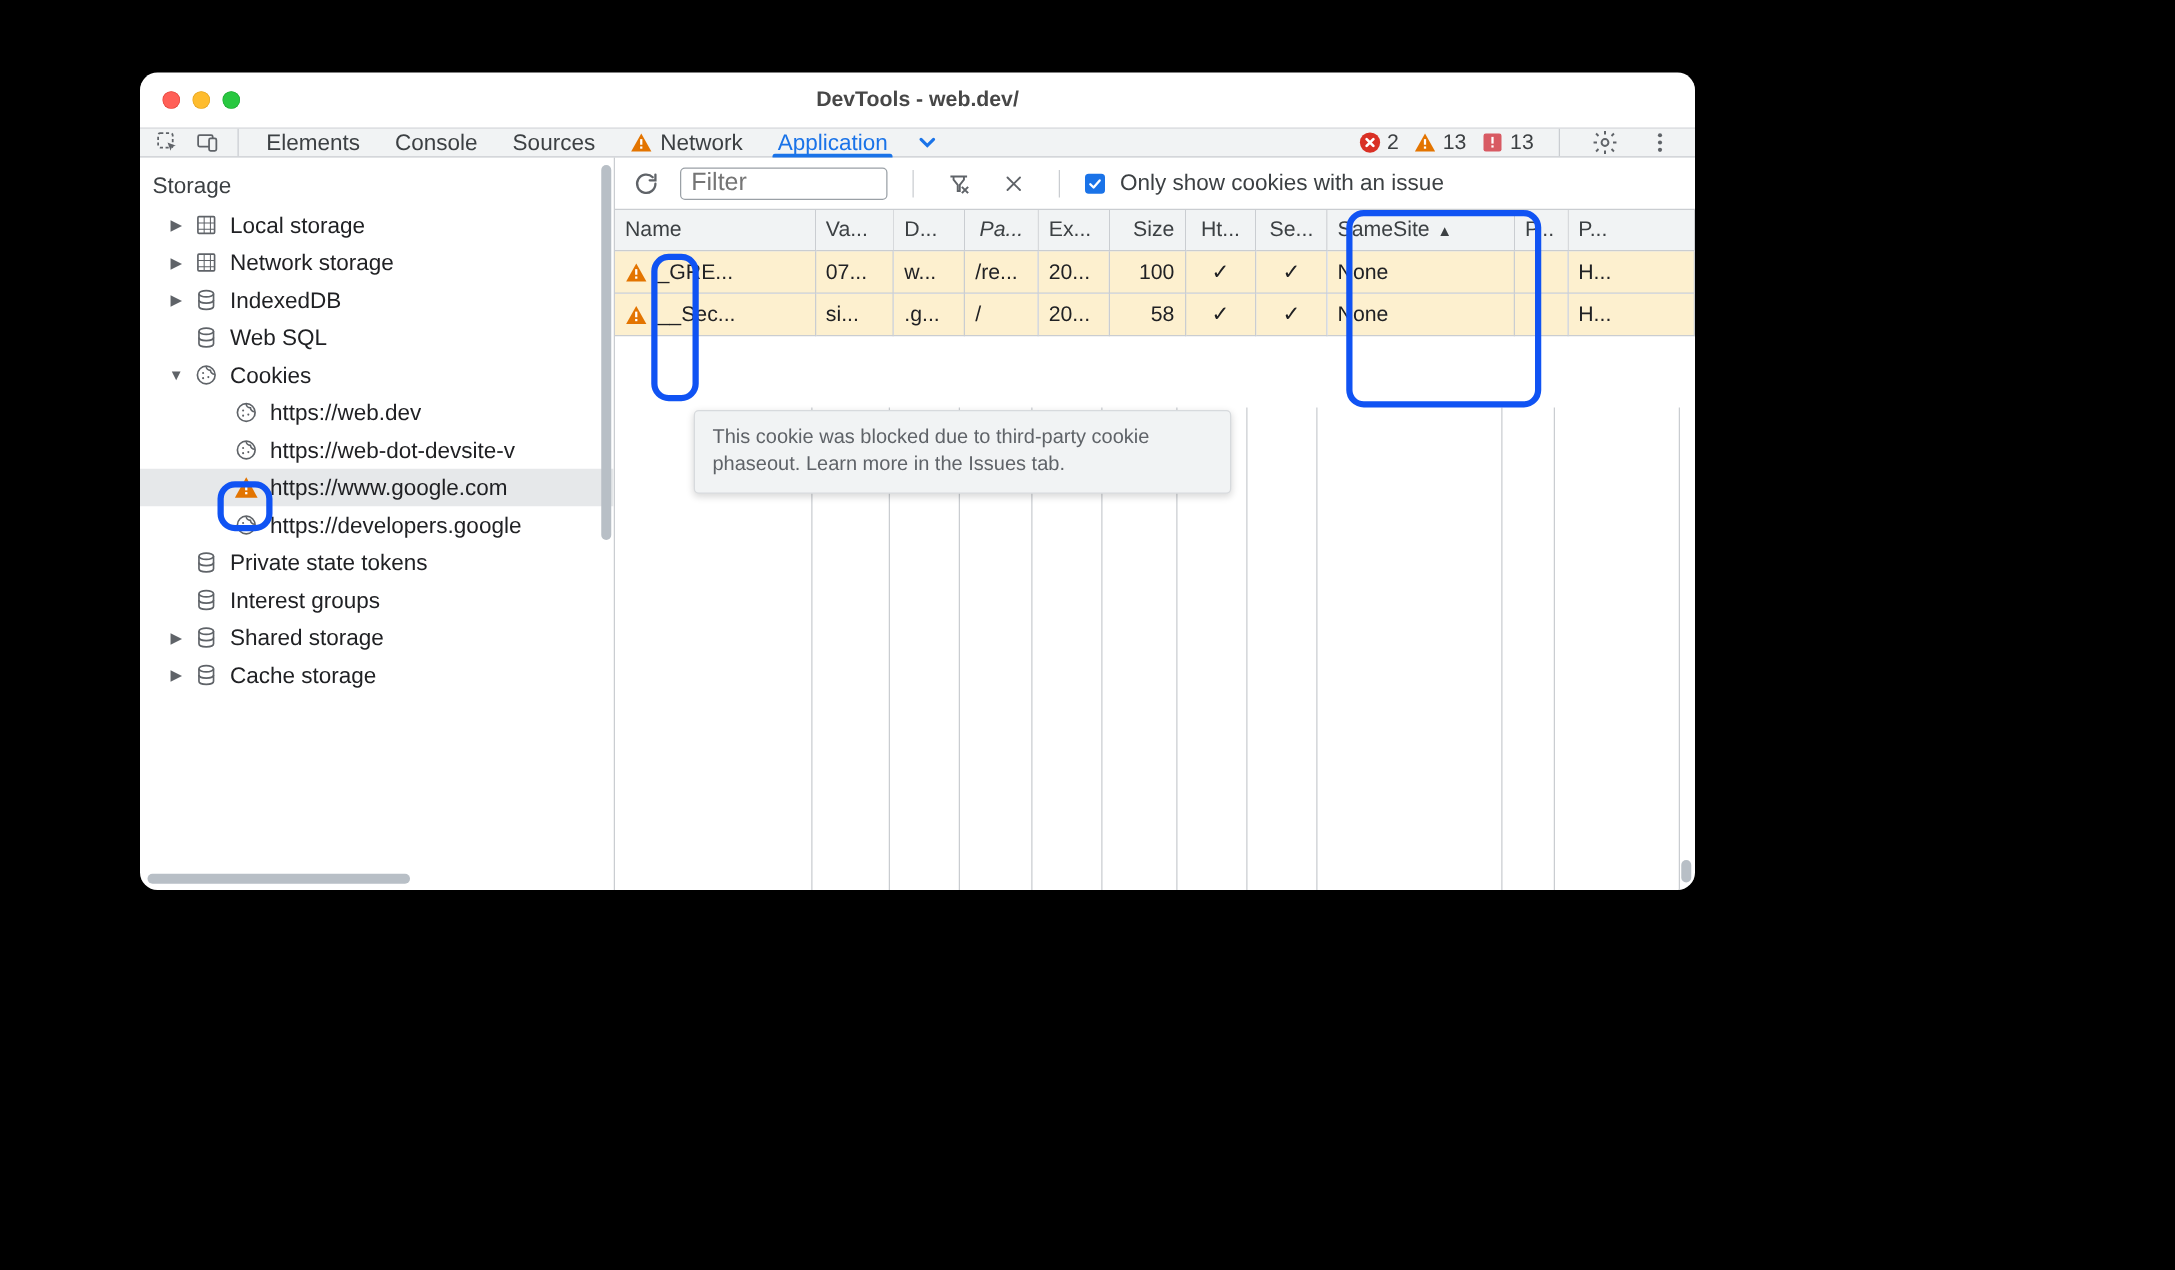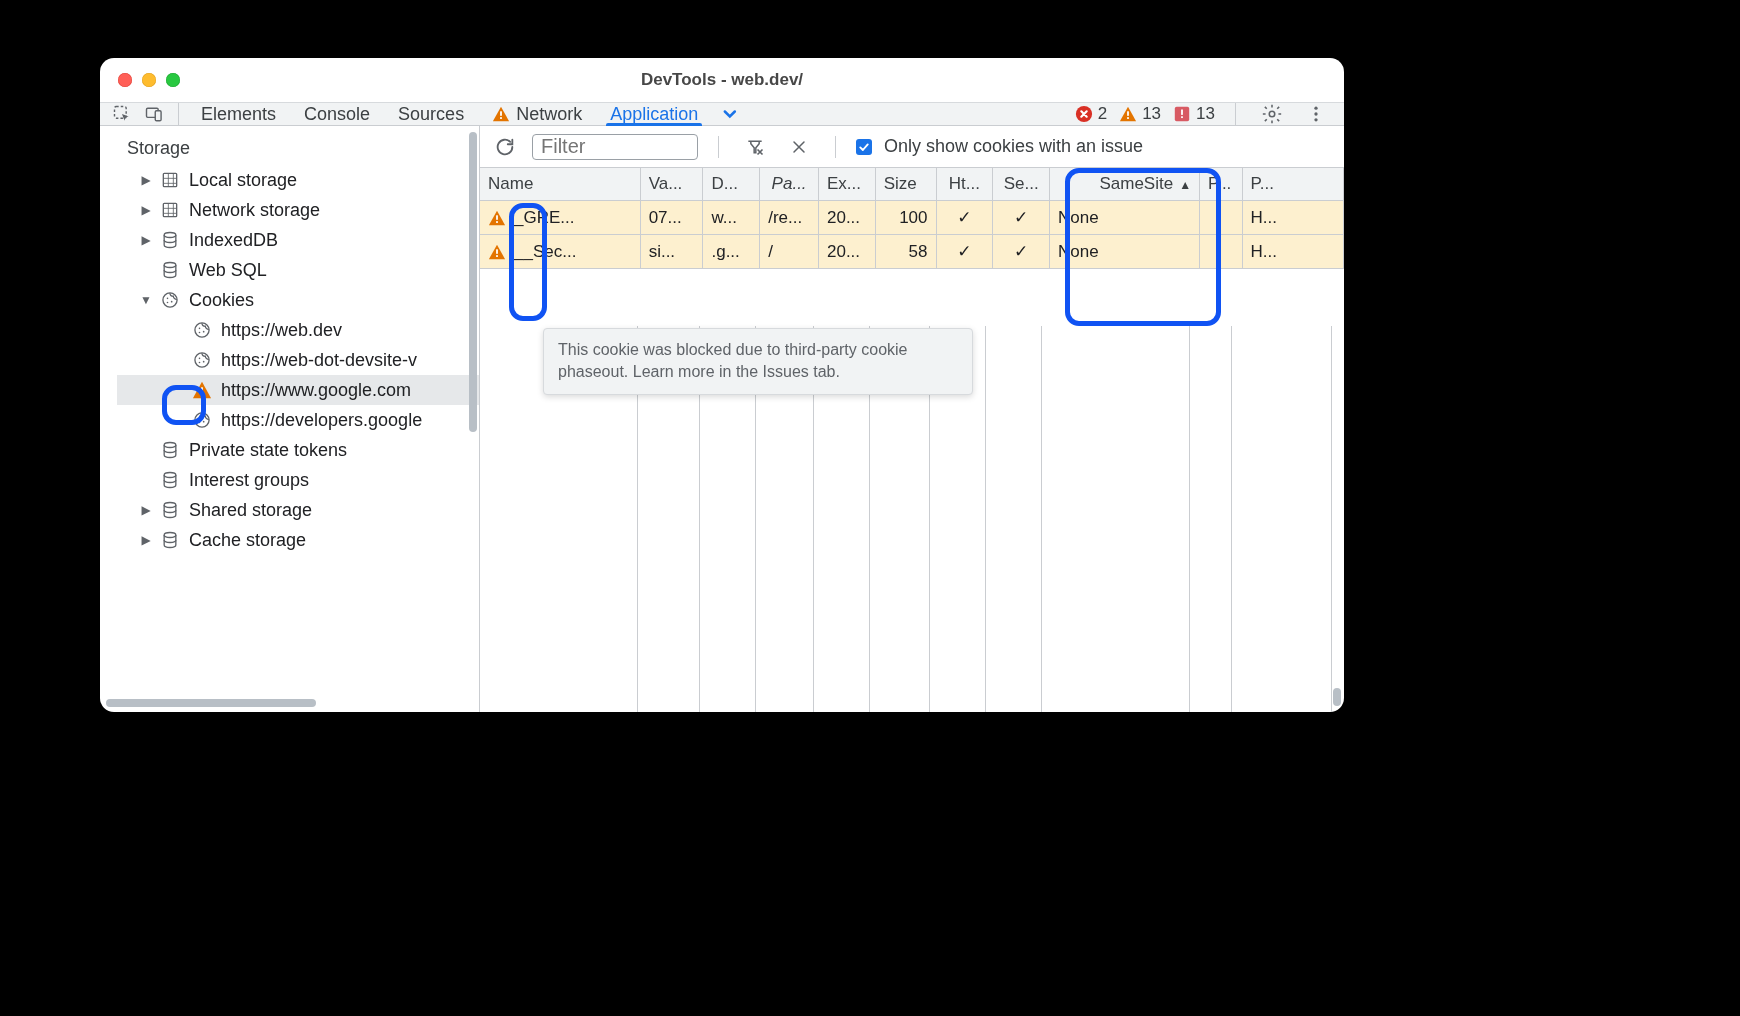--- a/index.html
+++ b/index.html
@@ -22,21 +22,21 @@
     background: #000;
     font-family: "Helvetica Neue", Arial, sans-serif;
     font-size: 18px;
     color: var(--text);
     width: 1740px;
     height: 1016px;
     position: relative;
   }
   .window {
     position: absolute;
-    left: 100px; top: 58px;
+    left: 112px; top: 58px;
     width: 1244px; height: 654px;
     background: var(--panel-bg);
     border-radius: 14px;
     box-shadow: 0 22px 55px rgba(0,0,0,.55), 0 0 0 1px rgba(0,0,0,.08);
     display: flex;
     flex-direction: column;
     overflow: hidden;
   }
   
   .titlebar {
@@ -72,21 +72,21 @@
   .tab { padding: 0 14px; display:flex; align-items:center; color:#3c4043; position:relative; gap:6px;}
   .tab.active { color: var(--blue); }
   .tab.active::after { content:""; position:absolute; left:10px; right:10px; bottom:-1px; height:3px; background:var(--blue); border-radius:2px 2px 0 0; }
   .more-tabs { color: var(--blue); width:34px; display:flex; align-items:center; justify-content:center; font-size:22px; }
   .tb-right { margin-left:auto; display:flex; align-items:center; gap:12px; padding-right:6px; color:#3c4043; }
   .count-item { display:flex; align-items:center; gap:5px; font-size:17px; }
   .gear-icon, .kebab-icon { color:#5f6368; }
   
   .content { flex:1; display:flex; min-height:0; }
   .sidebar { width:380px; border-right:1px solid var(--border-color); display:flex; flex-direction:column; position:relative; }
-  .sidebar-scroll { overflow:auto; flex:1; padding: 6px 0 2px 17px; font-size:18px; }
+  .sidebar-scroll { overflow:auto; flex:1; padding: 6px 0 2px 0; font-size:18px; }
   .section-title { font-weight:400; color:#3c4043; padding:6px 10px 6px 10px; }
   .tree { list-style:none; margin:0; padding:0; }
   .tree-item { display:flex; align-items:center; gap:8px; padding:4px 8px 4px 14px; white-space:nowrap; overflow:hidden; }
   .tree-item.level1 { padding-left: 24px; }
   .tree-item.level2 { padding-left: 56px; }
   .tree-item.selected { background:#e6e8ea; }
   .arrow { width:10px; display:inline-flex; justify-content:center; color:#5f6368; font-size:12px;}
   .arrow.blank { visibility:hidden; }
   .tree-icon { width:22px; height:22px; display:inline-flex; align-items:center; justify-content:center; color:#5f6368; flex:0 0 22px; }
   .tree-label { overflow:hidden; text-overflow:ellipsis; }
@@ -429,24 +429,24 @@
               <col style="width: 42px;">
               <col style="width: 100px;">
             </colgroup>
           <thead>
               <tr id="theadrow">
                 <th style="text-align: left;">Name</th>
                 <th style="text-align: left;">Va...</th>
                 <th style="text-align: left;">D...</th>
                 <th style="text-align: center; font-style: italic;">Pa...</th>
                 <th style="text-align: left;">Ex...</th>
-                <th style=" margin-left: 24px;">Size</th>
+                <th style="text-align: right; margin-left: 24px;">Size</th>
                 <th style="text-align: center;">Ht...</th>
                 <th style="text-align: center;">Se...</th>
-                <th style="text-align: right;">SameSite<span class="sort-asc">▲</span></th>
+                <th style="text-align: left;">SameSite<span class="sort-asc">▲</span></th>
                 <th style="text-align: left;">P...</th>
                 <th style="text-align: left;">P...</th>
               </tr>
             </thead>
           <tbody id="tbody">
               <tr>
                 <td>
                   <div class="name-cell">
                     <span>
                       <svg class="ico" viewBox="0 0 20 20">

